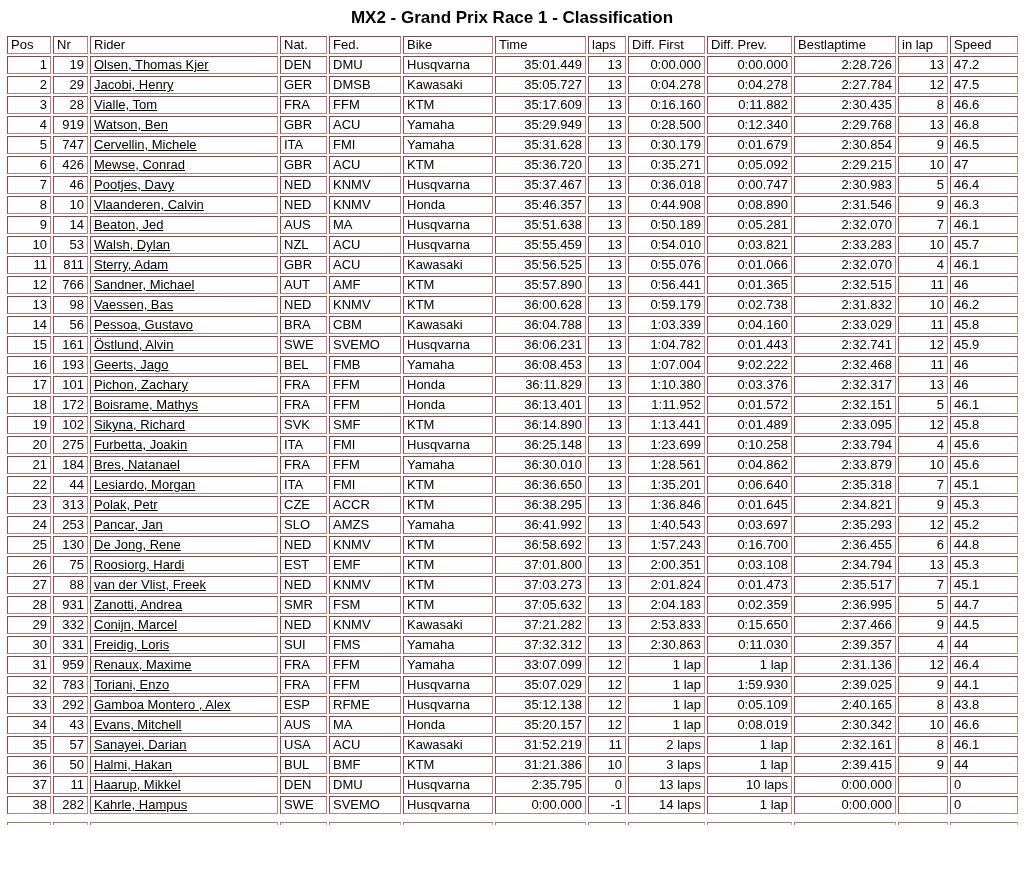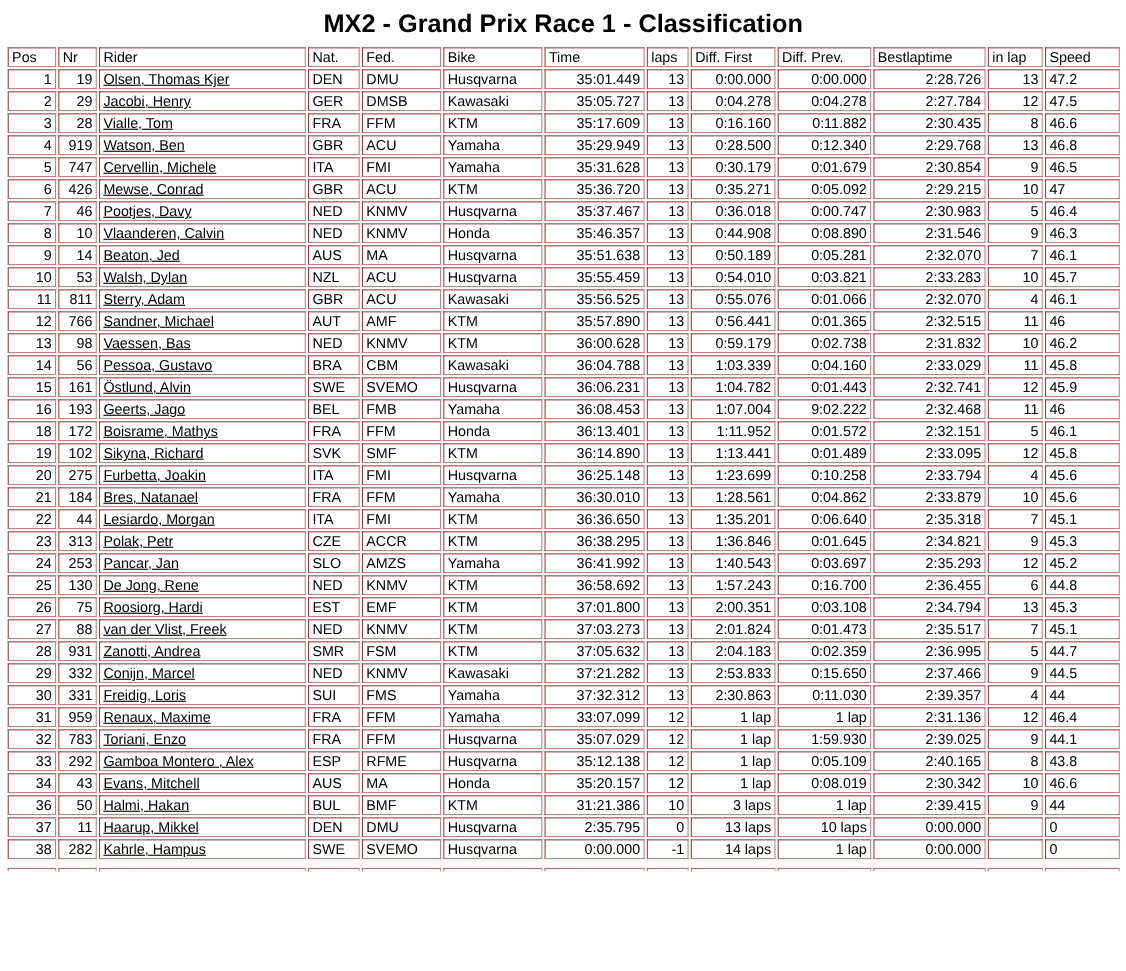--- a/index.html
+++ b/index.html
@@ -10,21 +10,21 @@
     height: 883px;
     overflow: hidden;
     font-family: "Liberation Sans", sans-serif;
     color: #000000;
   }
   .page { width: 1024px; height: 883px; position: relative; }
 
   h1.title {
     margin: 8px 0 6px 0;
     text-align: center;
-    font-size: 23px;
+    font-size: 17px;
     font-weight: bold;
     color: #000000;
     font-family: "Liberation Sans", sans-serif;
   }
 
   table.classification {
     table-layout: fixed;
     width: 1015px;
     margin-left: 5px;
     border-collapse: separate;
@@ -348,20 +348,35 @@
           <td>Yamaha</td>
           <td>36:08.453</td>
           <td>13</td>
           <td>1:07.004</td>
           <td>9:02.222</td>
           <td>2:32.468</td>
           <td>11</td>
           <td>46</td>
         </tr>
         <tr>
+          <td>17</td>
+          <td>101</td>
+          <td><span class="rider-link">Pichon, Zachary</span></td>
+          <td>FRA</td>
+          <td>FFM</td>
+          <td>Honda</td>
+          <td>36:11.829</td>
+          <td>13</td>
+          <td>1:10.380</td>
+          <td>0:03.376</td>
+          <td>2:32.317</td>
+          <td>13</td>
+          <td>46</td>
+        </tr>
+        <tr>
           <td>18</td>
           <td>172</td>
           <td><span class="rider-link">Boisrame, Mathys</span></td>
           <td>FRA</td>
           <td>FFM</td>
           <td>Honda</td>
           <td>36:13.401</td>
           <td>13</td>
           <td>1:11.952</td>
           <td>0:01.572</td>
@@ -601,20 +616,35 @@
           <td>AUS</td>
           <td>MA</td>
           <td>Honda</td>
           <td>35:20.157</td>
           <td>12</td>
           <td>1 lap</td>
           <td>0:08.019</td>
           <td>2:30.342</td>
           <td>10</td>
           <td>46.6</td>
+        </tr>
+        <tr>
+          <td>35</td>
+          <td>57</td>
+          <td><span class="rider-link">Sanayei, Darian</span></td>
+          <td>USA</td>
+          <td>ACU</td>
+          <td>Kawasaki</td>
+          <td>31:52.219</td>
+          <td>11</td>
+          <td>2 laps</td>
+          <td>1 lap</td>
+          <td>2:32.161</td>
+          <td>8</td>
+          <td>46.1</td>
         </tr>
         <tr>
           <td>36</td>
           <td>50</td>
           <td><span class="rider-link">Halmi, Hakan</span></td>
           <td>BUL</td>
           <td>BMF</td>
           <td>KTM</td>
           <td>31:21.386</td>
           <td>10</td>

